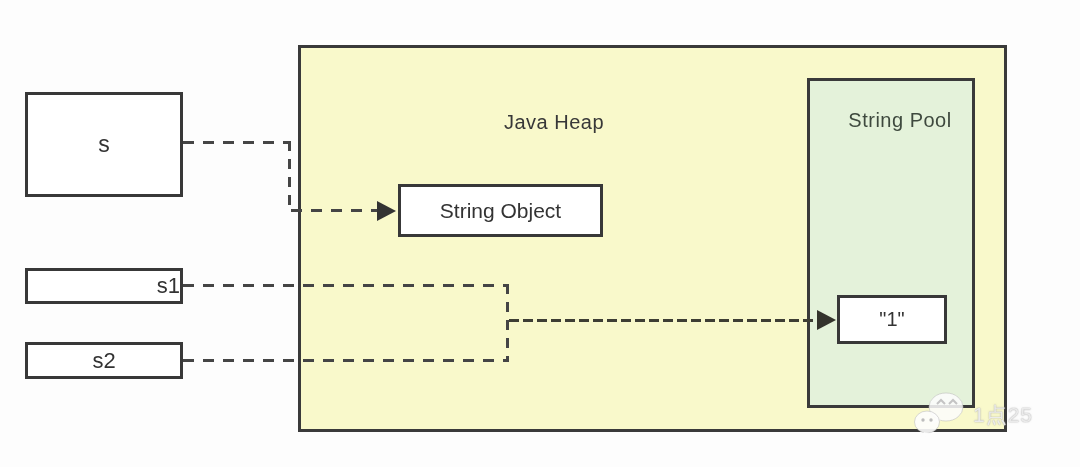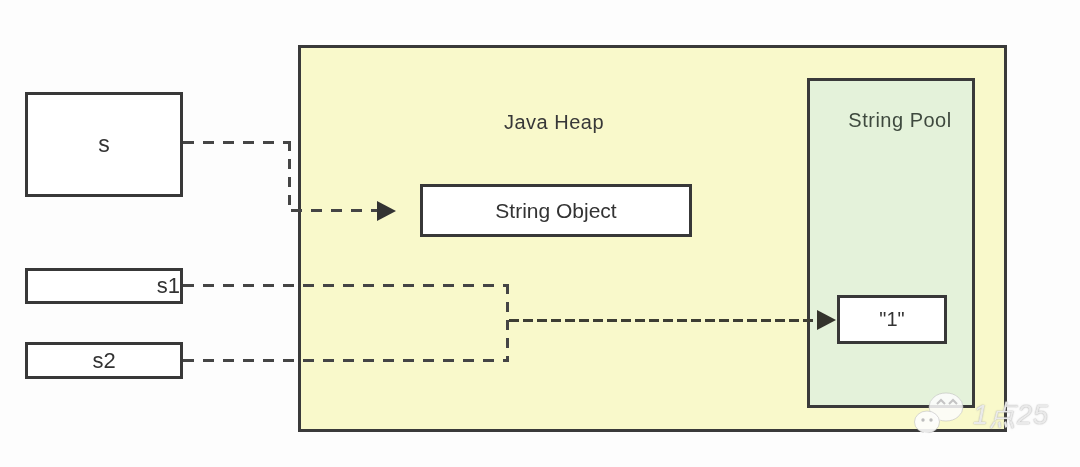--- a/index.html
+++ b/index.html
@@ -22,21 +22,21 @@
 
   
   .node {
     position: absolute; background: #ffffff; border: 3px solid #383838;
     display: flex; align-items: center; justify-content: center;
     font-size: 21px; color: #333333;
   }
   .box-s  { left: 25px; top: 92px;  width: 158px; height: 105px; font-size: 23px; }
   .box-s1 { left: 25px; top: 268px; width: 158px; height: 36px;  font-size: 22px; justify-content: flex-end; }
   .box-s2 { left: 25px; top: 342px; width: 158px; height: 37px;  font-size: 22px; }
-  .box-string-object { left: 420px; top: 184px; width: 272px; height: 53px; }
+  .box-string-object { left: 398px; top: 184px; width: 205px; height: 53px; }
   .box-pool-value    { left: 837px; top: 295px; width: 110px; height: 49px; font-size: 20px; }
 
   
   .hline {
     position: absolute; height: 3px;
     background-image: repeating-linear-gradient(to right,
       #454545 0, #454545 11px, transparent 11px, transparent 20px);
   }
   .vline {
     position: absolute; width: 3px;
@@ -63,24 +63,24 @@
   }
   .arrow-string-object { left: 377px; top: 201px; }
   .arrow-pool-value    { left: 817px; top: 310px; border-left-color: #33332c; }
 
   
   .watermark {
     position: absolute; left: 912px; top: 392px;
     display: flex; align-items: center; gap: 3px;
   }
   .watermark-text {
-    font-size: 27px; font-weight: 400;
+    font-size: 21px; font-weight: 400;
     color: rgba(252, 252, 252, 0.78);
     text-shadow: 0 0 1px rgba(160,160,160,0.9), 0 0 2px rgba(170,170,170,0.6);
-    letter-spacing: 1px; white-space: nowrap; font-style: italic;
+    letter-spacing: 1px; white-space: nowrap;
   }
 </style>
 </head>
 <body>
 
 <div id="canvas">
 
   <div class="region heap">
     <div class="region-title heap-title">Java Heap</div>
   </div>

